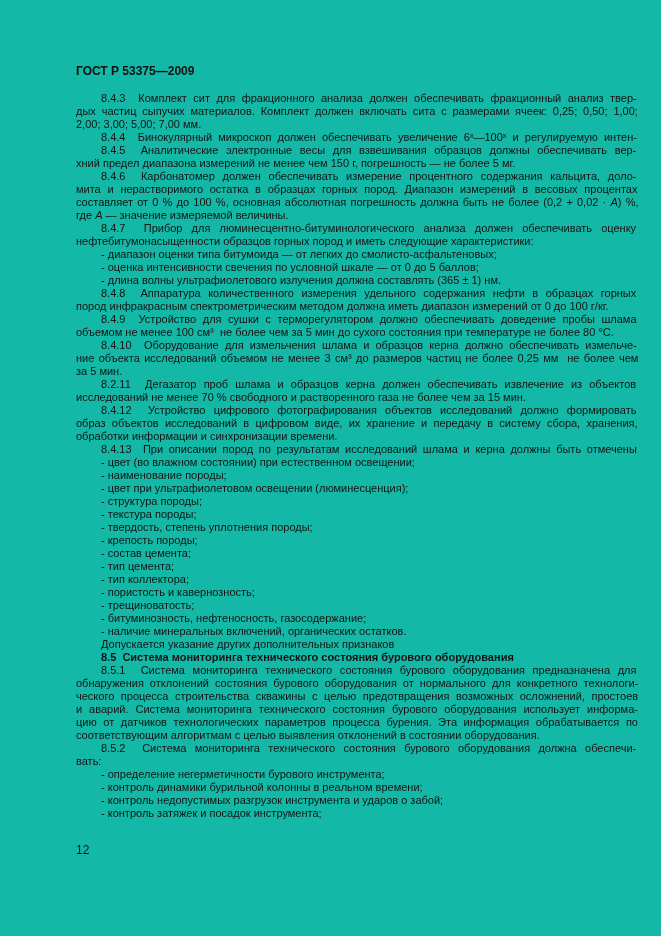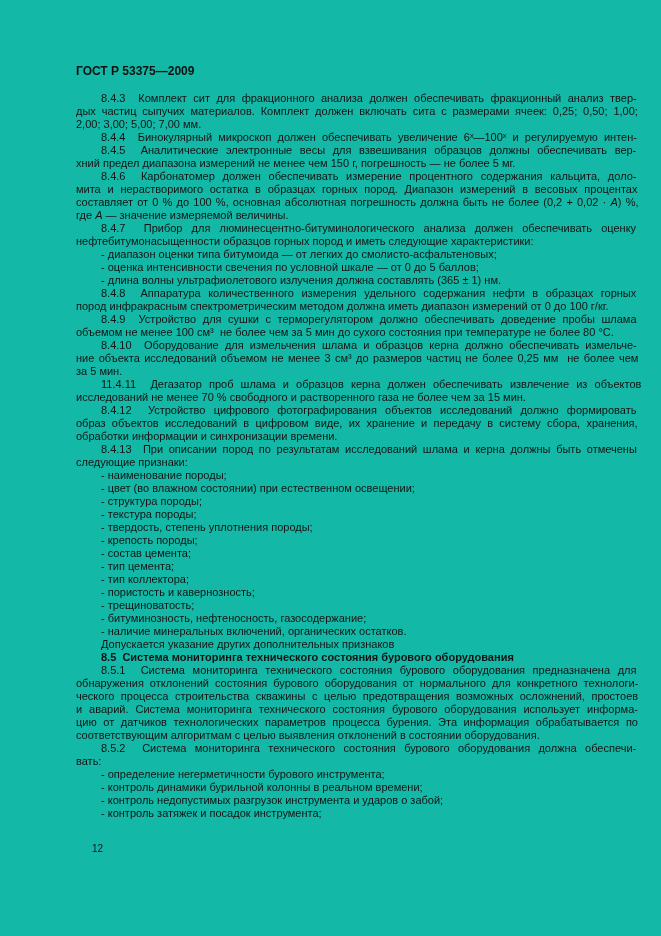--- a/index.html
+++ b/index.html
@@ -15,21 +15,21 @@
   .docbody {
     position:absolute; left:76px; top:92px; width:538px;
     font-size:11px; line-height:13px;
   }
   .line { height:13px; white-space:nowrap; }
   .line .txt { white-space:pre; }
   .first  { padding-left:25px; }
   .bullet { padding-left:25px; }
   .heading { font-weight:bold; }
   .pagenum {
-    position:absolute; left:92px; top:843px; font-size:10px; color:#141414;
+    position:absolute; left:76px; top:843px; font-size:12px; color:#141414;
   }
   i { font-style:italic; }
 </style>
 </head>
 <body>
 
 <div class="page">
   <div class="hdr">ГОСТ Р 53375—2009</div>
   <div class="docbody" id="docbody">
       <div class="line first fit"><span class="txt" style="word-spacing: 3.38px;">8.4.3  Комплект сит для фракционного анализа должен обеспечивать фракционный анализ твер-</span></div>
@@ -47,29 +47,29 @@
       <div class="line bullet"><span class="txt">- диапазон оценки типа битумоида — от легких до смолисто-асфальтеновых;</span></div>
       <div class="line bullet"><span class="txt">- оценка интенсивности свечения по условной шкале — от 0 до 5 баллов;</span></div>
       <div class="line bullet"><span class="txt">- длина волны ультрафиолетового излучения должна составлять (365 ± 1) нм.</span></div>
       <div class="line first fit"><span class="txt" style="word-spacing: 4.47px;">8.4.8  Аппаратура количественного измерения удельного содержания нефти в образцах горных</span></div>
       <div class="line lastln"><span class="txt">пород инфракрасным спектрометрическим методом должна иметь диапазон измерений от 0 до 100 г/кг.</span></div>
       <div class="line first fit"><span class="txt" style="word-spacing: 3.52px;">8.4.9  Устройство для сушки с терморегулятором должно обеспечивать доведение пробы шлама</span></div>
       <div class="line lastln"><span class="txt">объемом не менее 100 см³  не более чем за 5 мин до сухого состояния при температуре не более 80 °С.</span></div>
       <div class="line first fit"><span class="txt" style="word-spacing: 3.11px;">8.4.10  Оборудование для измельчения шлама и образцов керна должно обеспечивать измельче-</span></div>
       <div class="line fit"><span class="txt" style="word-spacing: 1.35px;">ние объекта исследований объемом не менее 3 см³ до размеров частиц не более 0,25 мм  не более чем</span></div>
       <div class="line lastln"><span class="txt">за 5 мин.</span></div>
-      <div class="line first fit"><span class="txt" style="word-spacing: 4.1px;">11.4.11  Дегазатор проб шлама и образцов керна должен обеспечивать извлечение из объектов</span></div>
+      <div class="line first fit"><span class="txt" style="word-spacing: 4.1px;">8.2.11  Дегазатор проб шлама и образцов керна должен обеспечивать извлечение из объектов</span></div>
       <div class="line lastln"><span class="txt">исследований не менее 70 % свободного и растворенного газа не более чем за 15 мин.</span></div>
       <div class="line first fit"><span class="txt" style="word-spacing: 5.11px;">8.4.12  Устройство цифрового фотографирования объектов исследований должно формировать</span></div>
       <div class="line fit"><span class="txt" style="word-spacing: 3.19px;">образ объектов исследований в цифровом виде, их хранение и передачу в систему сбора, хранения,</span></div>
       <div class="line lastln"><span class="txt">обработки информации и синхронизации времени.</span></div>
       <div class="line first fit"><span class="txt" style="word-spacing: 2.61px;">8.4.13  При описании пород по результатам исследований шлама и керна должны быть отмечены</span></div>
-      <div class="line lastln"><span class="txt">следующие признаки:</span></div>
+      <div class="line bullet"><span class="txt">- цвет (во влажном состоянии) при естественном освещении;</span></div>
       <div class="line bullet"><span class="txt">- наименование породы;</span></div>
-      <div class="line bullet"><span class="txt">- цвет (во влажном состоянии) при естественном освещении;</span></div>
+      <div class="line bullet"><span class="txt">- цвет при ультрафиолетовом освещении (люминесценция);</span></div>
       <div class="line bullet"><span class="txt">- структура породы;</span></div>
       <div class="line bullet"><span class="txt">- текстура породы;</span></div>
       <div class="line bullet"><span class="txt">- твердость, степень уплотнения породы;</span></div>
       <div class="line bullet"><span class="txt">- крепость породы;</span></div>
       <div class="line bullet"><span class="txt">- состав цемента;</span></div>
       <div class="line bullet"><span class="txt">- тип цемента;</span></div>
       <div class="line bullet"><span class="txt">- тип коллектора;</span></div>
       <div class="line bullet"><span class="txt">- пористость и кавернозность;</span></div>
       <div class="line bullet"><span class="txt">- трещиноватость;</span></div>
       <div class="line bullet"><span class="txt">- битуминозность, нефтеносность, газосодержание;</span></div>

